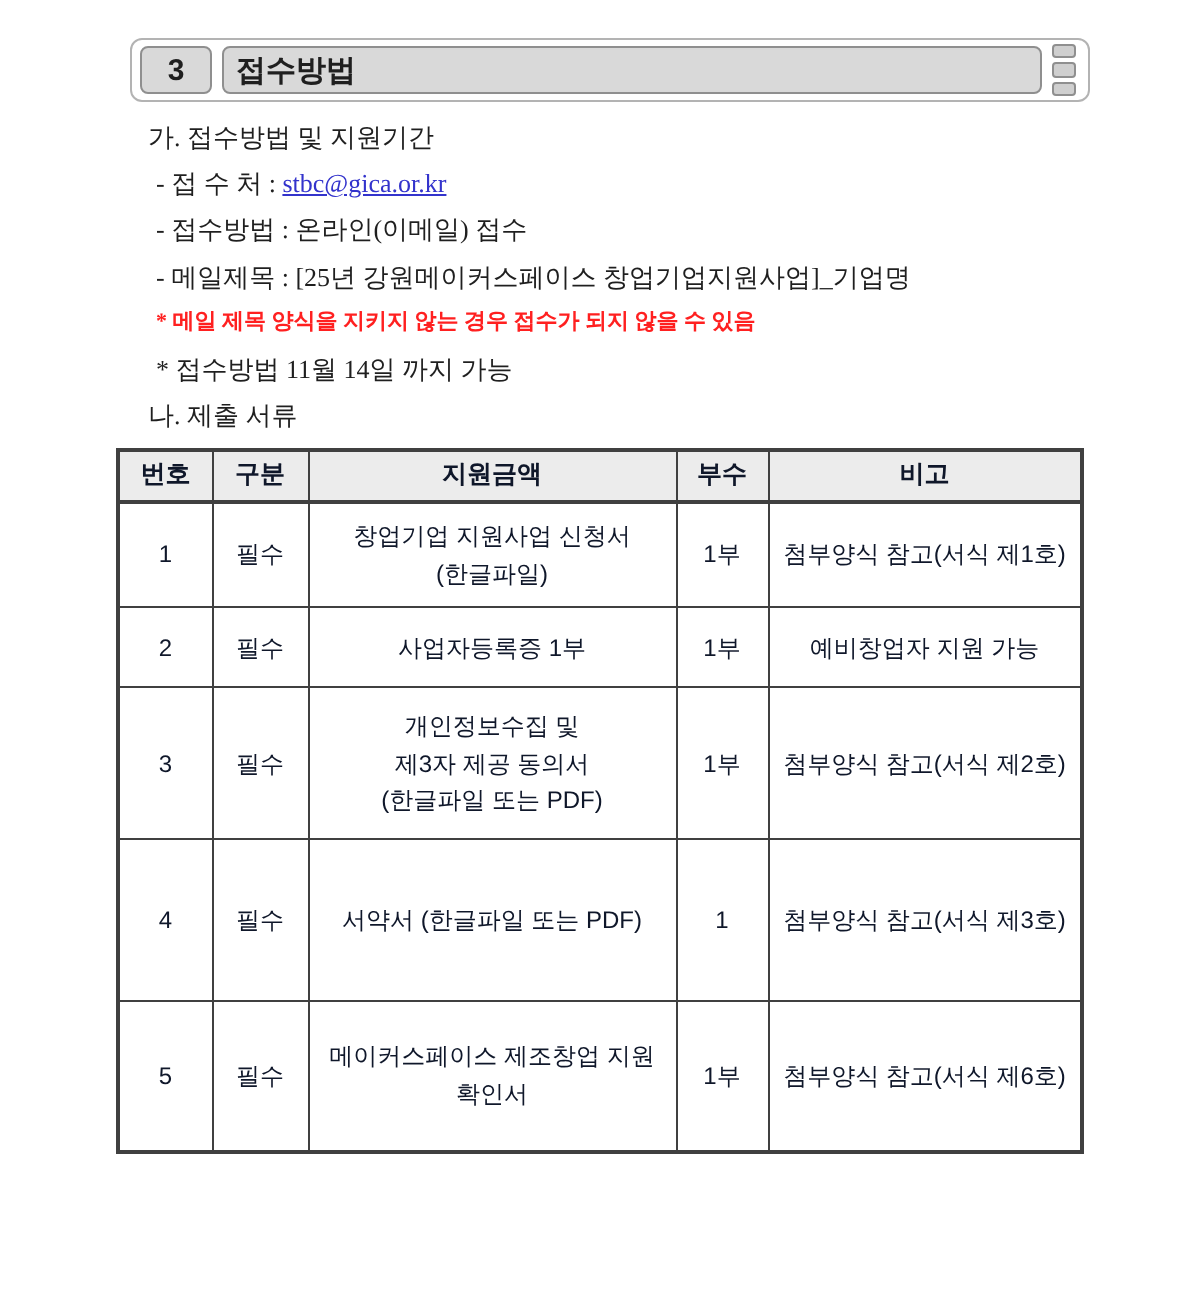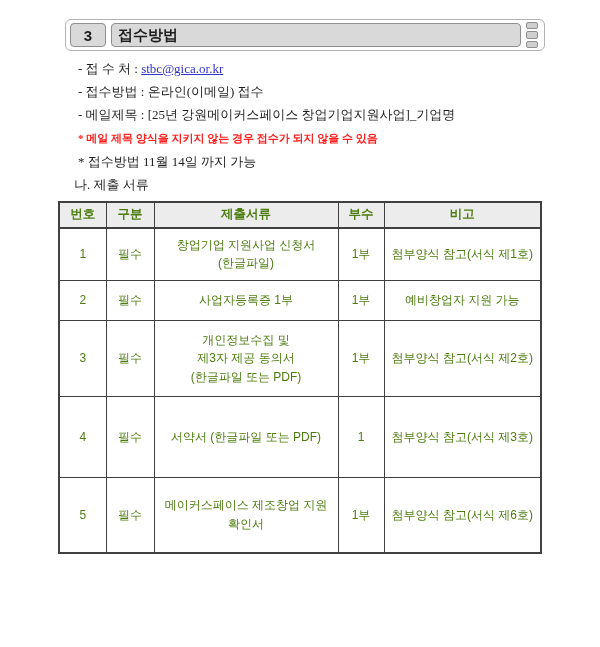--- a/index.html
+++ b/index.html
@@ -65,21 +65,21 @@
   .link { color: #3333cc; text-decoration: underline; cursor: pointer; }
 
   
   table.docs {
     border-collapse: collapse;
     table-layout: fixed;
     margin: 5px 0 0 58px;
     width: 482px;
     font-family: "Liberation Sans", sans-serif;
     font-size: 12px;
-    color: #4d7c0f;
+    color: #0f172a;
     border: 2px solid #404040;
   }
   table.docs th, table.docs td {
     border: 1px solid #404040;
     text-align: center;
     vertical-align: middle;
     white-space: pre-line;
     padding: 2px;
     line-height: 1.55;
     overflow: hidden;
@@ -109,41 +109,42 @@
   <div class="banner-num">3</div>
   <div class="banner-title">접수방법</div>
   <div class="banner-squares">
     <span class="sq"></span>
     <span class="sq"></span>
     <span class="sq"></span>
   </div>
 </div>
 
 <div class="content">
+  <p>가. 접수방법 및 지원기간</p>
   <p class="sub"><span>- 접 수 처 : </span><span class="link">stbc@gica.or.kr</span></p>
   <p class="sub">- 접수방법 : 온라인(이메일) 접수</p>
   <p class="sub">- 메일제목 : [25년 강원메이커스페이스 창업기업지원사업]_기업명</p>
   <p class="sub warning">* 메일 제목 양식을 지키지 않는 경우 접수가 되지 않을 수 있음</p>
   <p class="sub">* 접수방법 11월 14일 까지 가능</p>
   <p>나. 제출 서류</p>
 </div>
 
 <table class="docs">
   <colgroup>
     <col class="c-no">
       <col class="c-type">
       <col class="c-doc">
       <col class="c-copies">
       <col class="c-note">
   </colgroup>
   <thead>
     <tr>
       <th>번호</th>
       <th>구분</th>
-      <th>제출서류</th>
+      <th>지원금액</th>
       <th>부수</th>
       <th>비고</th>
     </tr>
   </thead>
   <tbody>
     <tr class="r1">
       <td>1</td>
       <td>필수</td>
       <td>창업기업 지원사업 신청서
 (한글파일)</td>

